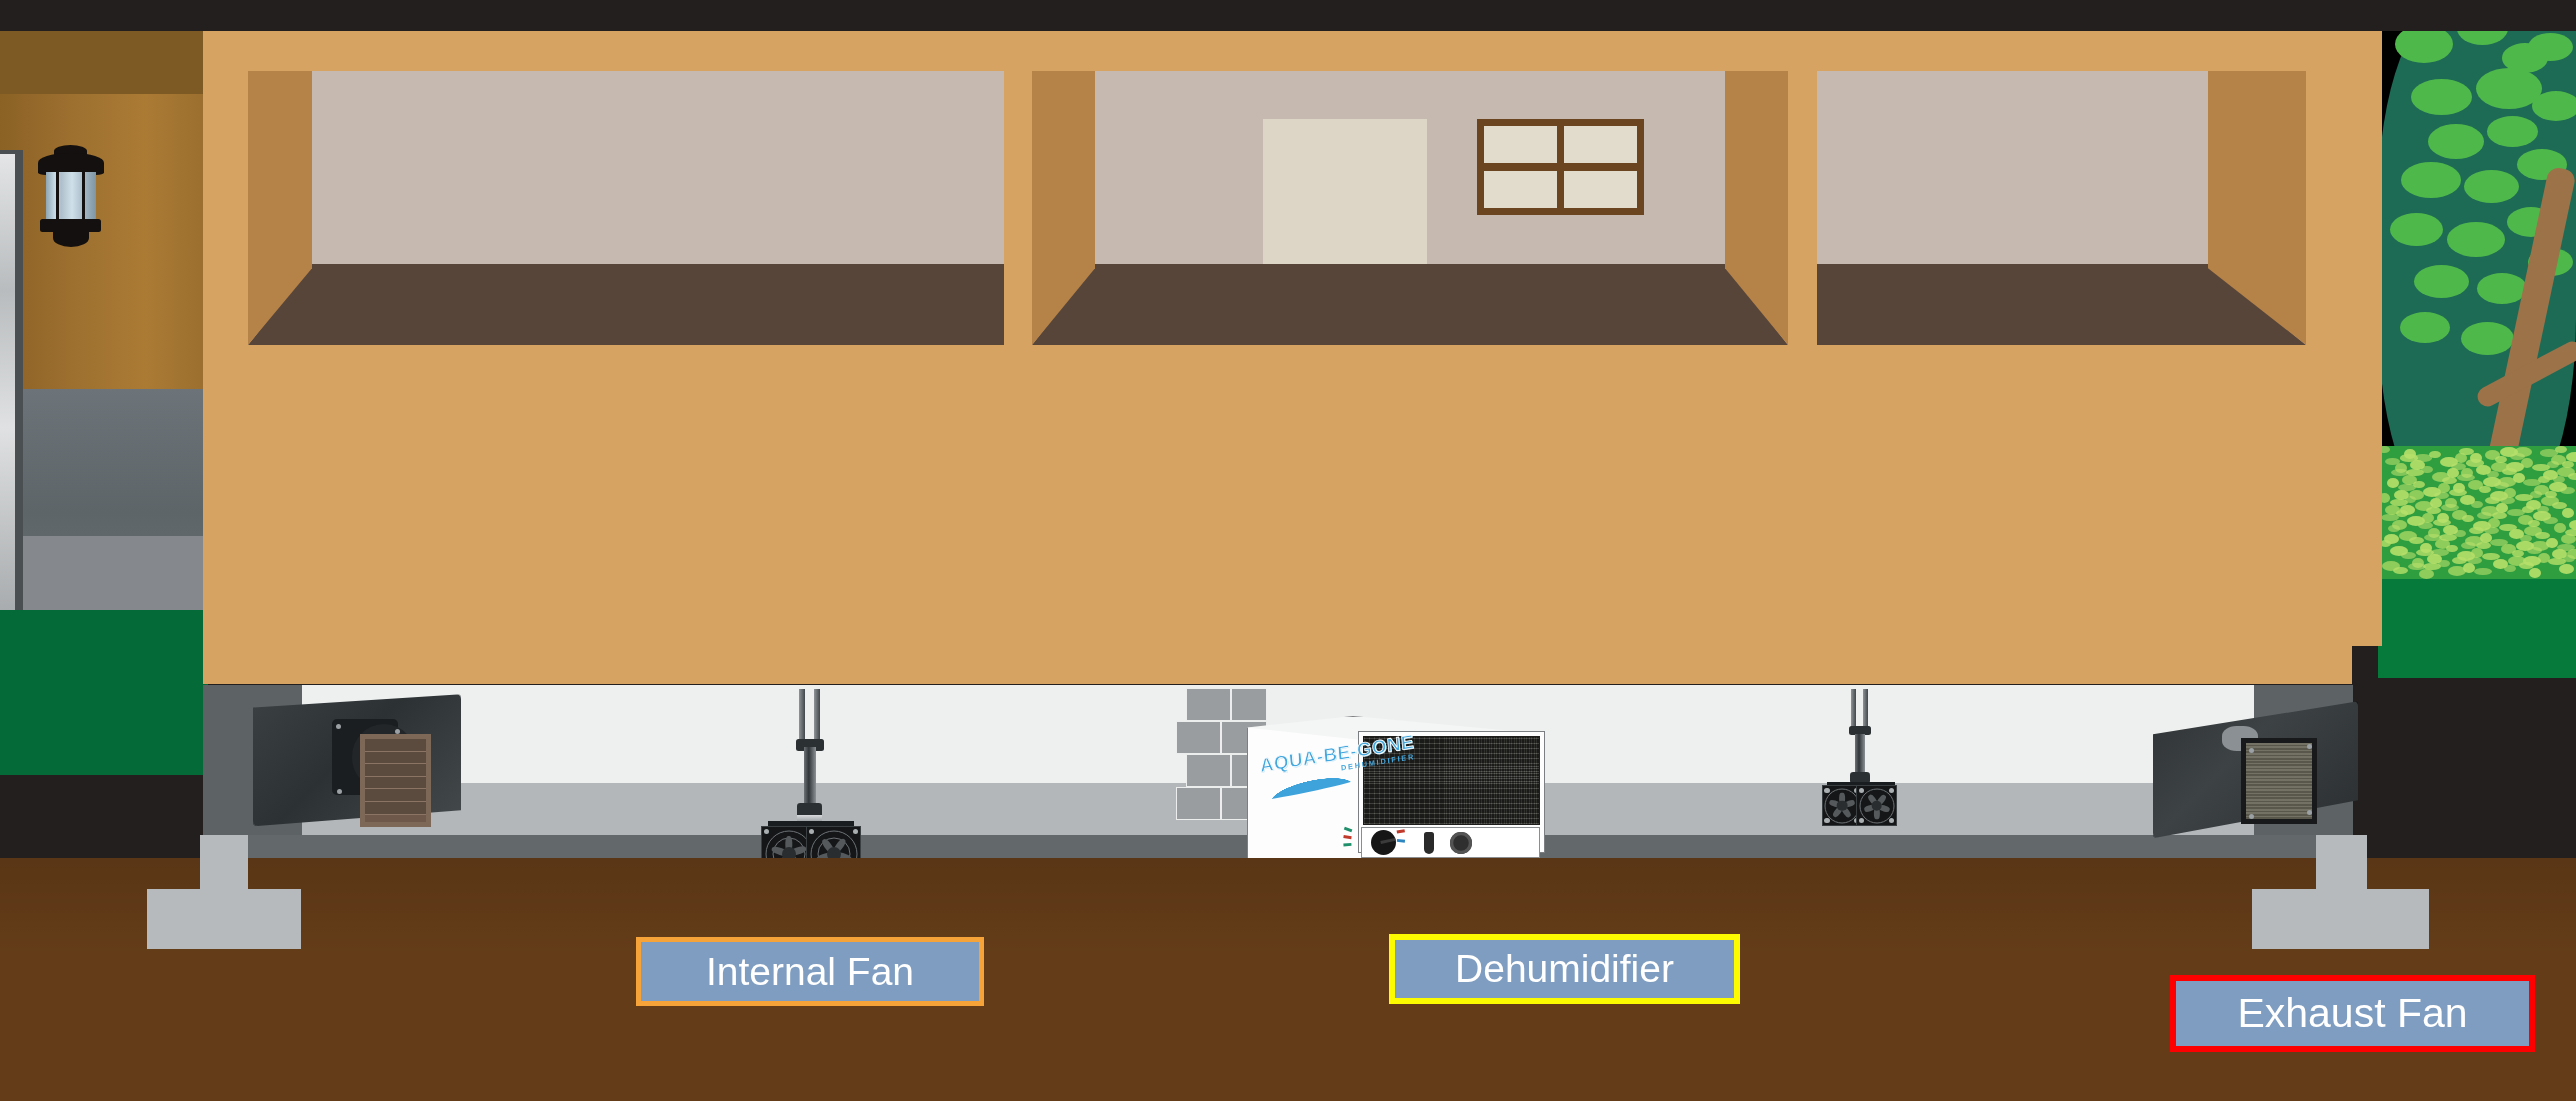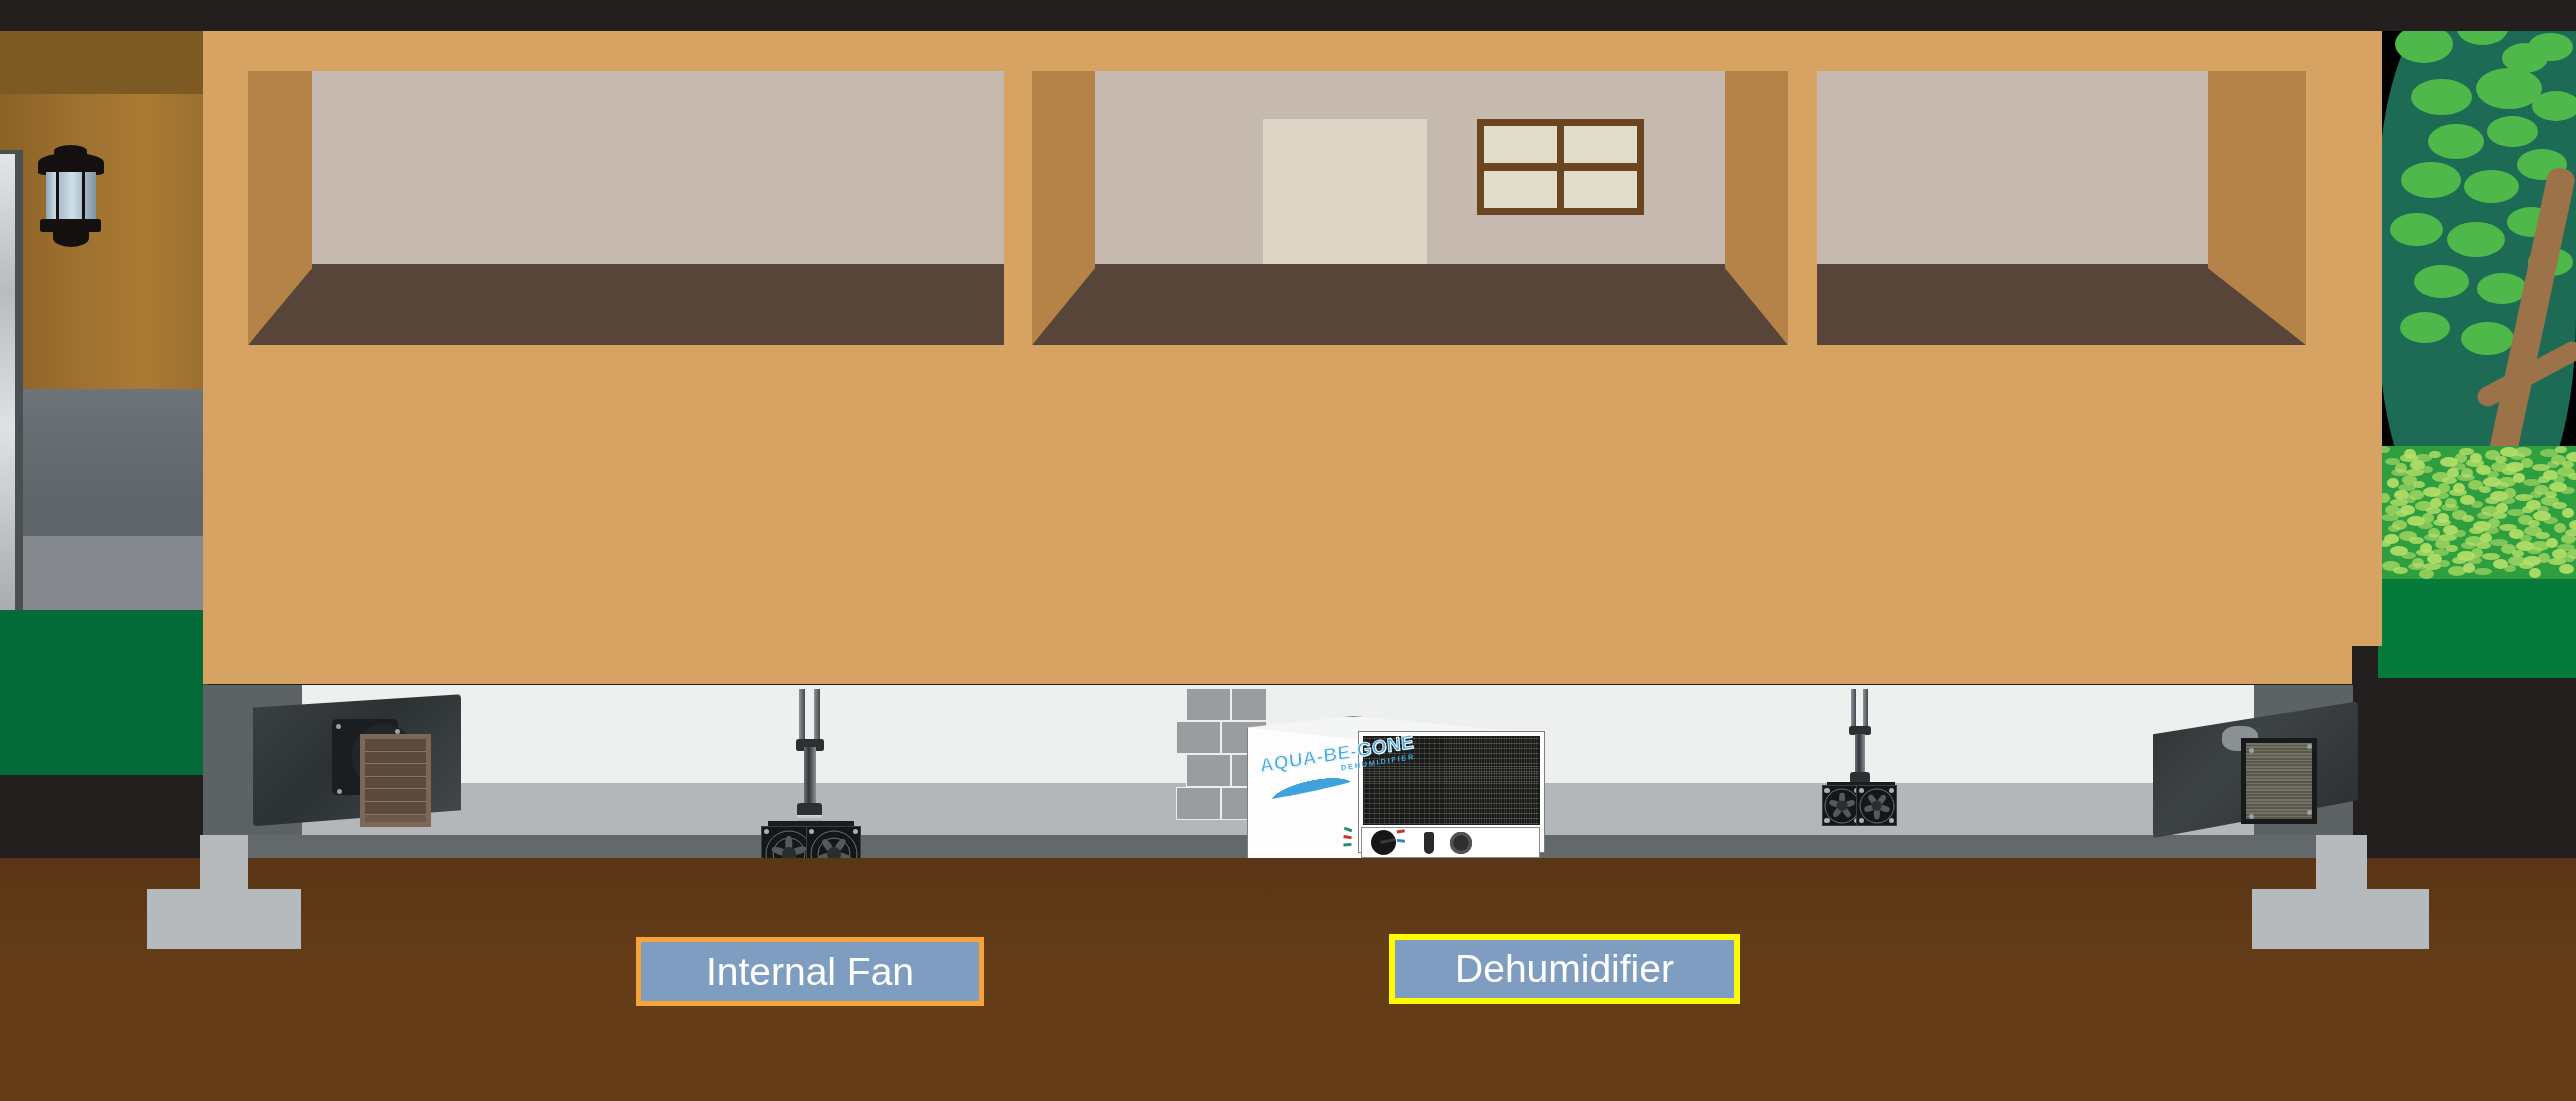--- a/index.html
+++ b/index.html
@@ -574,17 +574,20 @@
 
   <div class="footing" style="left:2252px;top:889px;width:177px;height:60px;"></div>
   <div class="footing-stem" style="left:2316px;top:835px;width:51px;height:58px;"></div>
 
   <div class="callout" id="label-internal">
     <span>Internal Fan</span>
   </div>
   <div class="callout" id="label-dehu">
     <span>Dehumidifier</span>
   </div>
+  <div class="callout" id="label-exhaust">
+    <span>Exhaust Fan</span>
+  </div>
 
   <div class="abs" id="top-bar"></div>
 
 </div>
 
 
 </body></html>

